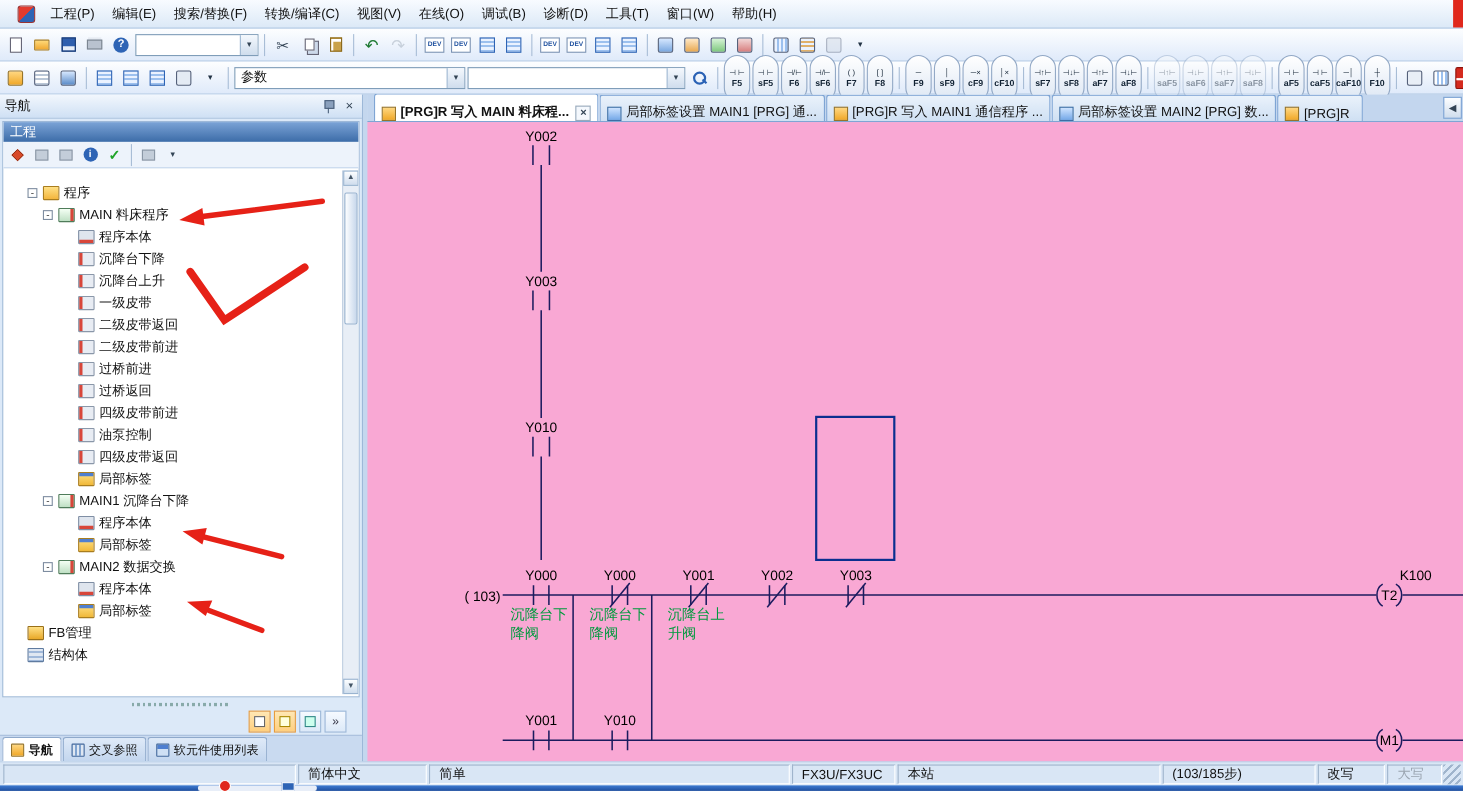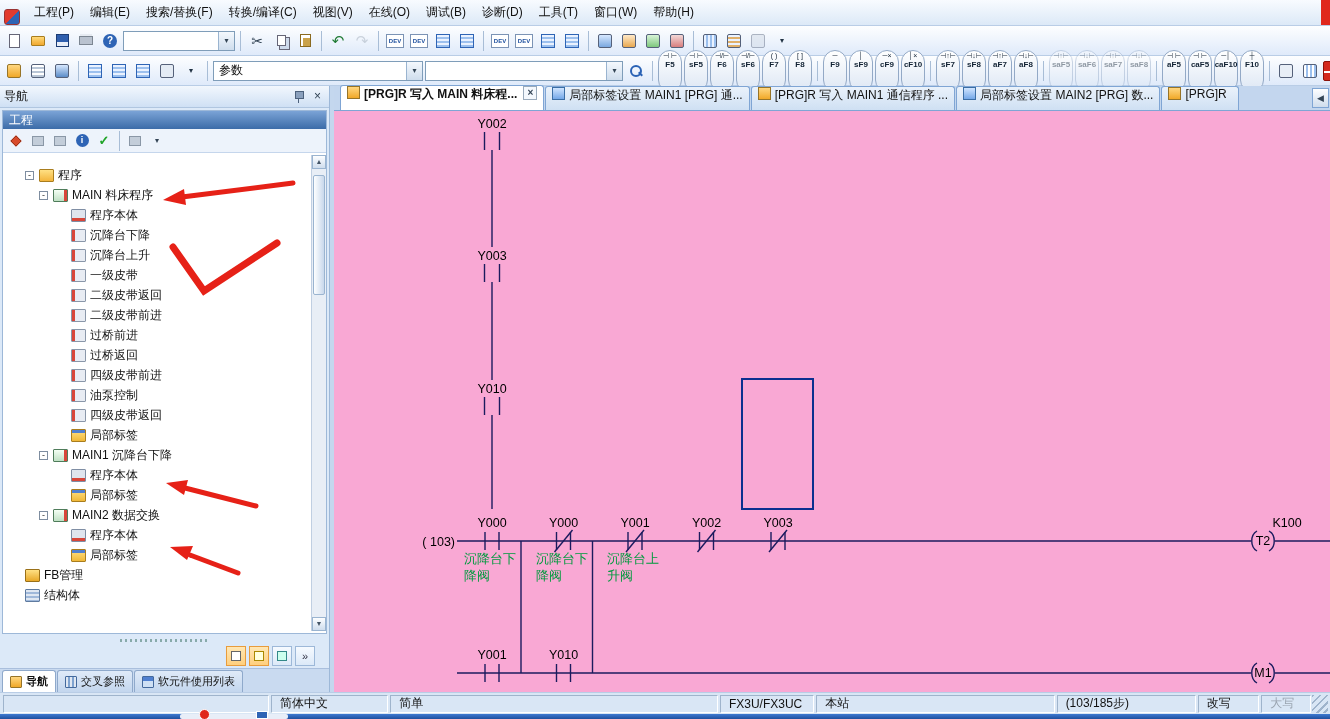--- a/index.html
+++ b/index.html
@@ -1,19 +1,19 @@
 <!DOCTYPE html>
 <html><head>
 <meta charset="utf-8">
 <style>
 *{margin:0;padding:0;box-sizing:border-box}
 html,body{width:1330px;height:719px;overflow:hidden}
 body{font-family:"Liberation Sans",sans-serif;background:#cedff2;position:relative;font-size:12px;color:#111}
 
-.menubar{height:26px;display:flex;align-items:flex-end;background:linear-gradient(#f8fbff,#dce9f7);border-bottom:1px solid #b9cde6;padding-left:4px;position:relative}
+.menubar{height:26px;display:flex;align-items:center;background:linear-gradient(#f8fbff,#dce9f7);border-bottom:1px solid #b9cde6;padding-left:16px;position:relative}
 .appico{width:16px;height:16px;border-radius:3px;background:linear-gradient(135deg,#e23b2e 50%,#2e64b5 50%);margin-right:6px;border:1px solid #933}
 .mi{padding:4px 8px;cursor:default}
 .mred{position:absolute;right:0;top:0;width:9px;height:25px;background:#e0281c}
 
 .tb{height:30px;display:flex;align-items:center;background:linear-gradient(#fdfeff,#dfeafa);border-bottom:1px solid #b9cde6;padding:0 3px;gap:2px}
 .ico{width:22px;height:22px;border-radius:3px;display:flex;align-items:center;justify-content:center;font-size:13px;color:#234;flex:none}
 .sep{width:1px;height:20px;background:#a8bdd6;margin:0 3px;flex:none}
 .g{display:block}
 .i-doc .g{width:11px;height:14px;background:#fff;border:1px solid #667}
 .i-folder .g{width:14px;height:10px;background:linear-gradient(#ffd978,#f0a830);border:1px solid #a97d1e;border-radius:1px}
@@ -28,21 +28,21 @@
 .i-dev .g{width:18px;height:14px;background:#fff;border:1px solid #7b93b5;color:#1d4f9e;font-size:6px;font-weight:bold;text-align:center;line-height:12px}
 .i-grid .g{width:14px;height:14px;border:1px solid #2e64b5;background:repeating-linear-gradient(#eaf2ff 0 2px,#9cc0ee 2px 4px)}
 .i-sq .g{width:14px;height:14px;border:1px solid #55617a;border-radius:2px}
 .dis{opacity:.45}
 .combo{height:20px;background:#fff;border:1px solid #7f9db9;display:flex;align-items:center;flex:none}
 .combo .ctxt{flex:1;padding:0 5px;font-size:12px;overflow:hidden;white-space:nowrap}
 .combo .cbtn{width:16px;height:18px;background:linear-gradient(#f4f8fd,#cfdded);border-left:1px solid #9ab4d0;text-align:center;font-size:8px;line-height:18px;color:#345}
 .lens{width:14px;height:14px;position:relative}
 .lens::before{content:"";position:absolute;left:1px;top:1px;width:8px;height:8px;border:2px solid #2a62b5;border-radius:50%}
 .lens::after{content:"";position:absolute;left:9px;top:9px;width:5px;height:2px;background:#2a62b5;transform:rotate(45deg)}
-.fk{width:24px;height:42px;border:1px solid #93a9c6;border-radius:12px;background:linear-gradient(#ffffff,#dde7f4);display:flex;flex-direction:column;align-items:center;flex:none}
+.fk{width:24px;height:42px;border:1px solid #93a9c6;border-radius:12px;background:linear-gradient(#ffffff,#dde7f4);display:flex;flex-direction:column;align-items:center;justify-content:center;flex:none}
 .fk .fg{font-size:7px;line-height:9px;color:#123;white-space:nowrap}
 .fk .fl{font-size:8px;line-height:9px;font-weight:bold;color:#123}
 .i-red{width:20px;height:20px;background:#d42a1e;border:1px solid #8c130b;border-radius:2px;margin-left:2px}
 .i-red::after{content:"";display:block;width:10px;height:2px;background:#fff;margin:9px auto 0}
 
 .main{display:flex;height:606px}
 .split{width:4px;background:#c4d7ee;flex:none}
 
 .nav{width:330px;flex:none;background:#dce9f8;border-right:1px solid #9db8d8;display:flex;flex-direction:column}
 .nav-title{height:22px;display:flex;align-items:center;background:linear-gradient(#f2f7fd,#cfe0f4);border-bottom:1px solid #b0c6e0;padding:0 4px;font-size:12px}
@@ -85,21 +85,21 @@
 .nav-tabs{height:24px;display:flex;align-items:flex-end;gap:1px;padding:0 2px;background:#c9daf0;border-top:1px solid #aabfdd}
 .ntab{height:22px;display:flex;align-items:center;gap:4px;padding:0 7px;font-size:11px;border:1px solid #8fa9cb;border-bottom:none;background:linear-gradient(#dfeaf8,#c3d6ee);border-radius:3px 3px 0 0}
 .ntab.active{background:#fff;font-weight:bold}
 .nti{width:12px;height:12px;border-radius:1px}
 .nti.c1{background:linear-gradient(#ffd781,#f0a828);border:1px solid #977428}
 .nti.c2{background:repeating-linear-gradient(90deg,#dfe7f2 0 2px,#7fa3d0 2px 4px);border:1px solid #44699c}
 .nti.c3{background:#cfe0f4;border:1px solid #44699c;box-shadow:inset 0 4px 0 #4f7fd0}
 
 .editor{flex:1;display:flex;flex-direction:column;background:#c3d6ee;min-width:0}
 .dtabs{height:25px;display:flex;align-items:flex-end;padding:1px 2px 0 6px;border-bottom:1px solid #7fa5d4;position:relative}
-.dtab{height:24px;display:flex;align-items:flex-start;gap:4px;padding:0 6px;font-size:12px;border:1px solid #7fa5d4;border-bottom:none;border-radius:3px 3px 0 0;background:linear-gradient(#eaf2fb,#cfe0f3);margin-right:1px;white-space:nowrap;overflow:hidden;flex:none}
+.dtab{height:24px;display:flex;align-items:flex-end;gap:4px;padding:0 6px;font-size:12px;border:1px solid #7fa5d4;border-bottom:none;border-radius:3px 3px 0 0;background:linear-gradient(#eaf2fb,#cfe0f3);margin-right:1px;white-space:nowrap;overflow:hidden;flex:none}
 .dtab.active{background:#fff;font-weight:bold;height:25px}
 .dtab.crop{width:78px}
 .dico{width:13px;height:13px;flex:none;border:1px solid #977428;background:linear-gradient(#ffd781,#f0a828)}
 .dico.blue{border-color:#3b6ea5;background:linear-gradient(#cfe4ff,#74a8e8)}
 .tclose{width:14px;height:14px;border:1px solid #9ab;background:#f4f8fd;font-size:10px;line-height:12px;text-align:center;color:#345;margin-left:2px}
 .tscroll{position:absolute;right:1px;bottom:2px;width:17px;height:20px;border:1px solid #7fa5d4;background:linear-gradient(#fdfeff,#cfdded);font-size:9px;text-align:center;line-height:19px;color:#345}
 .canvas{flex:1;background:#f9a8d4;position:relative;overflow:hidden}
 .lad{position:absolute;left:0;top:0}
 .lad .dev{font-size:12.5px;fill:#000;text-anchor:middle;font-family:"Liberation Sans",sans-serif}
 .lad .stp{font-size:12.5px;fill:#000;text-anchor:end;font-family:"Liberation Sans",sans-serif}

